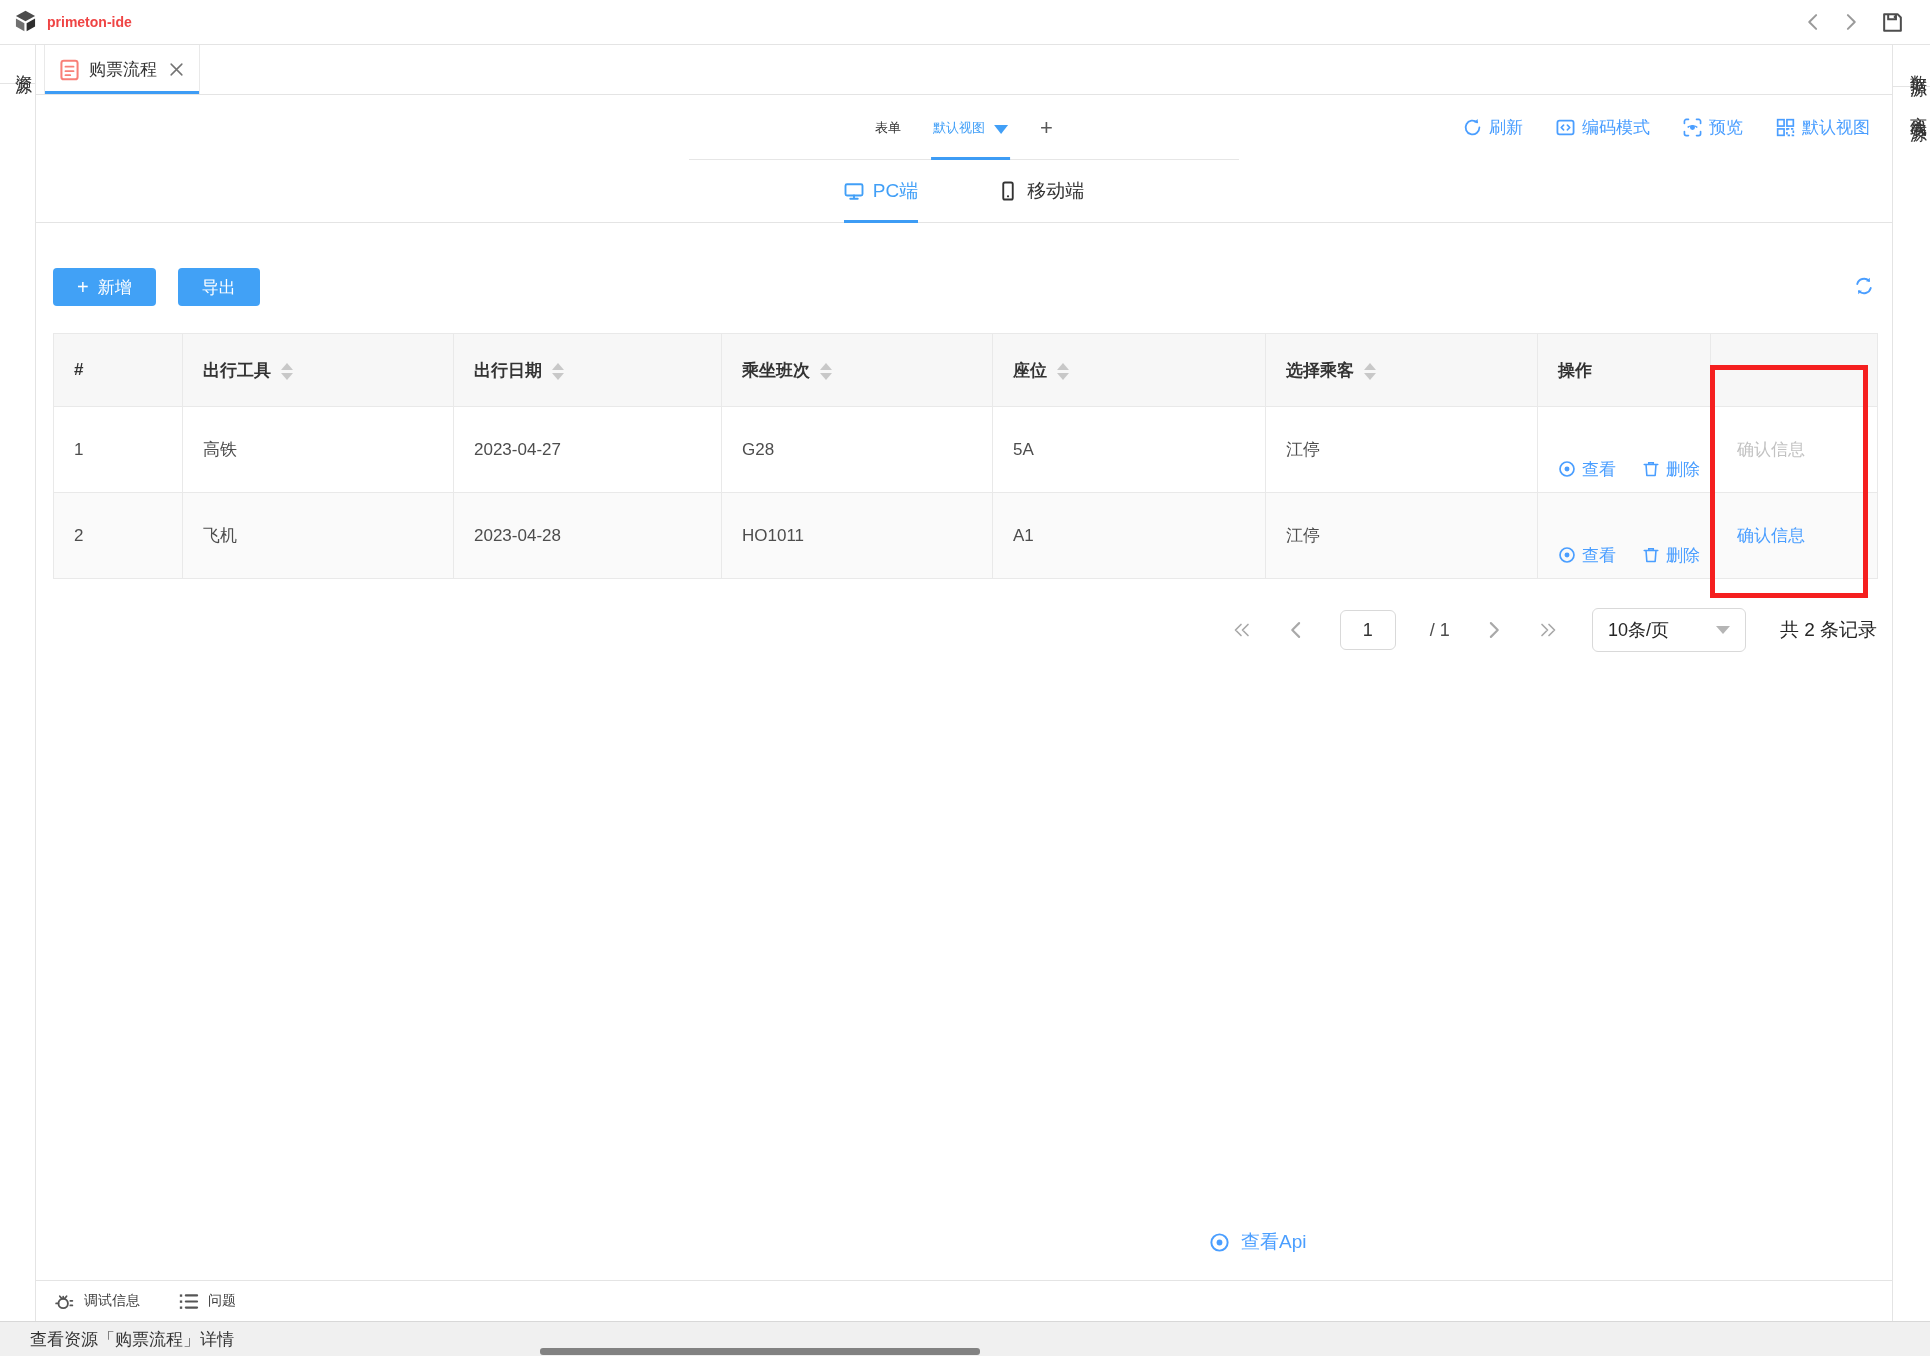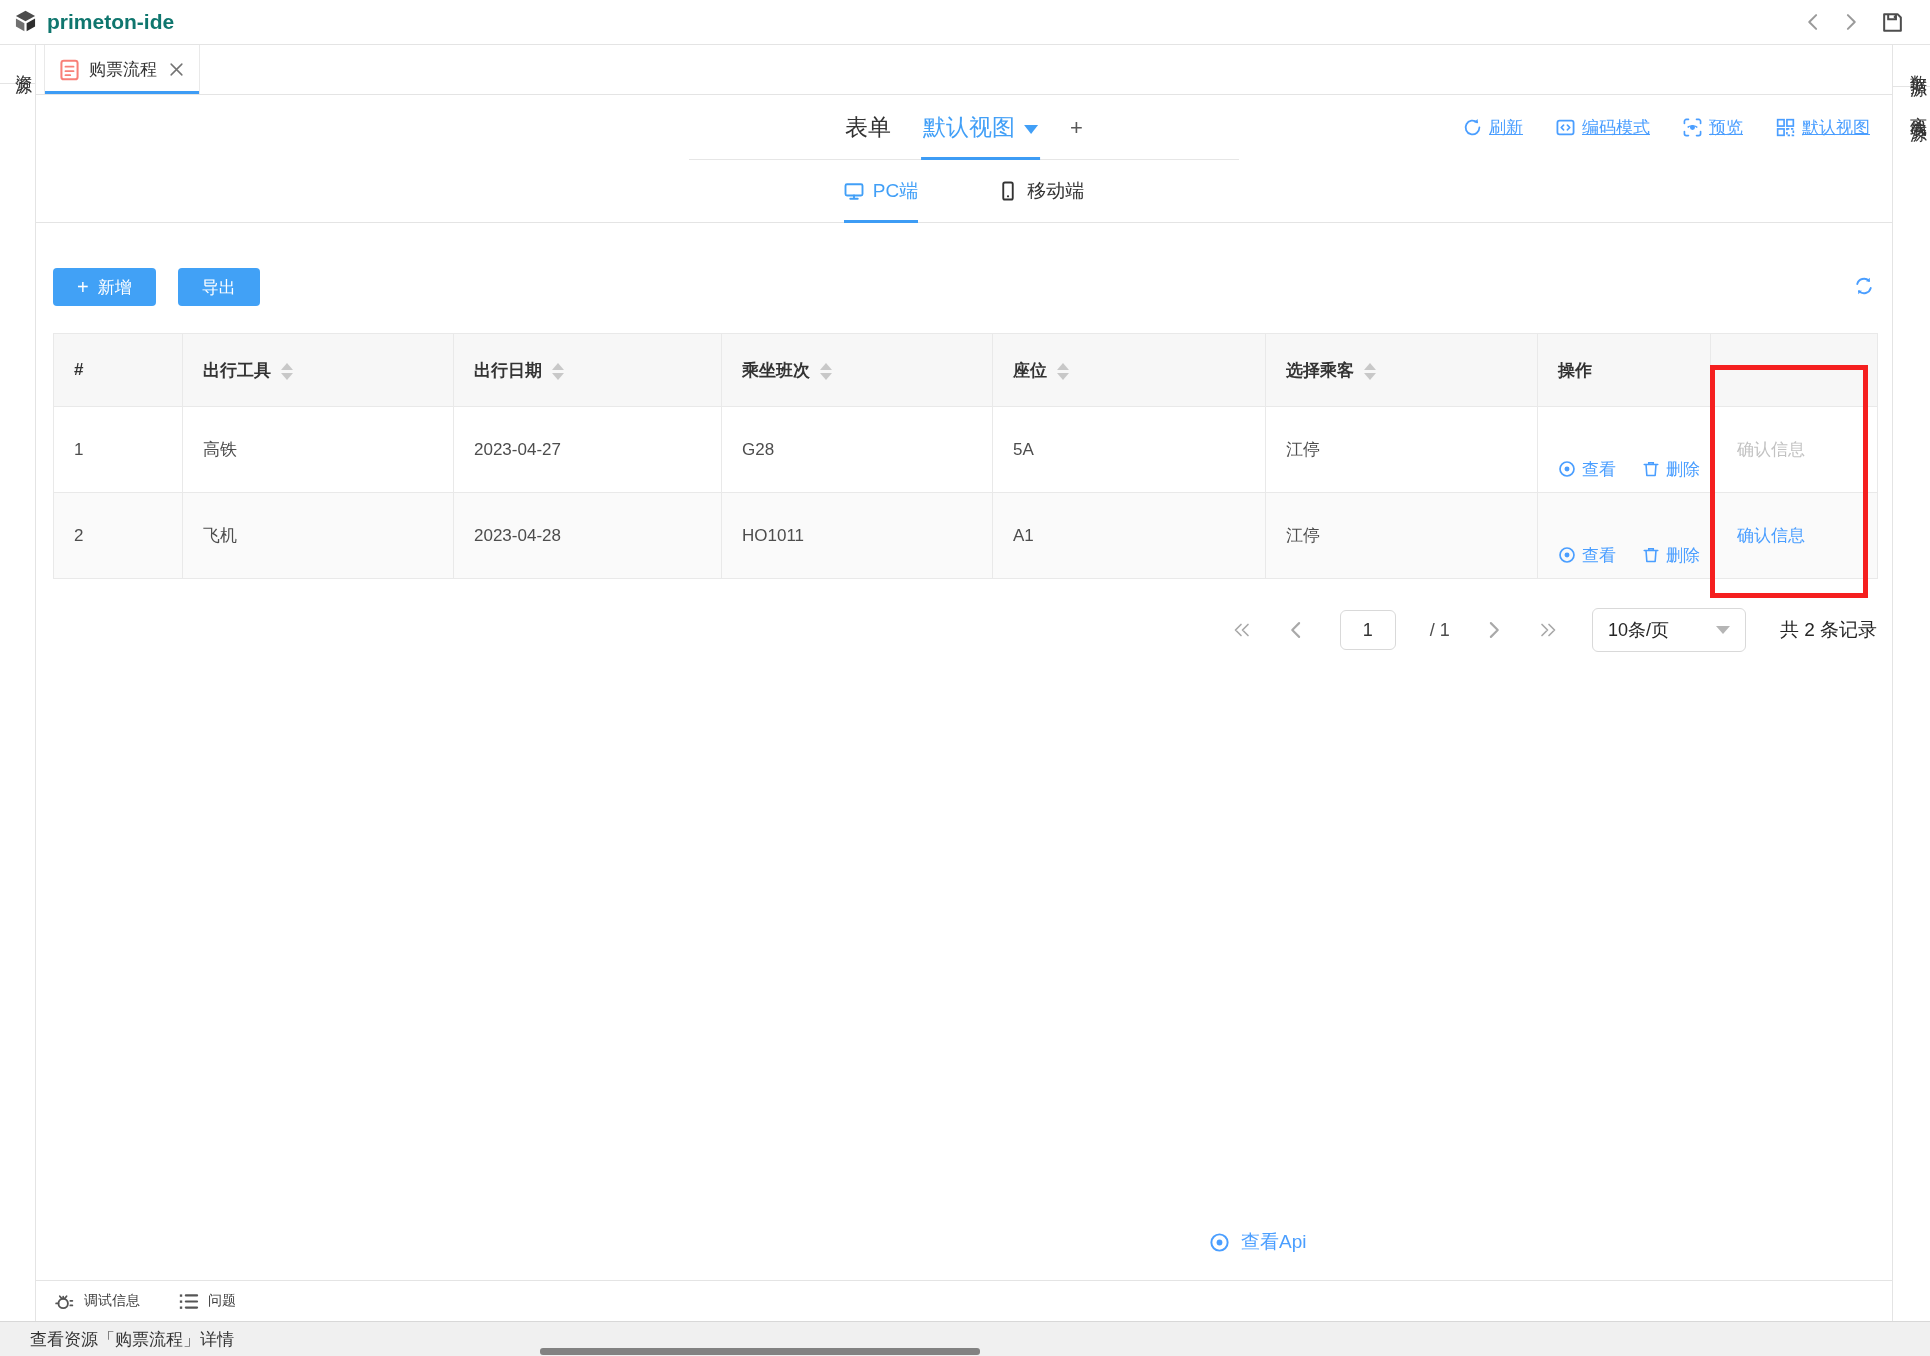--- a/index.html
+++ b/index.html
@@ -4,21 +4,21 @@
 <style>
   * { margin:0; padding:0; box-sizing:border-box; }
   html,body { width:1930px; height:1356px; overflow:hidden; background:#fff;
     font-family:"Liberation Sans","DejaVu Sans",sans-serif; color:#333; }
   body { position:relative; }
 
   
   .titlebar { height:45px; display:flex; align-items:center; padding:0 26px 0 12px;
     border-bottom:1px solid #e4e4e4; background:#fff; }
   .logo { width:27px; height:27px; }
-  .app-title { font-size:21px; font-weight:600; color:#0f766e; margin-left:8px; }
+  .app-title { font-size:14px; font-weight:600; color:#ef4444; margin-left:8px; }
   .titlebar-spacer { flex:1; }
   .titlebar .nav-ico { width:20px; height:20px; color:#9a9a9a; margin-left:18px; }
   .titlebar .save-ico { width:23px; height:23px; color:#4d4d4d; margin-left:20px; }
 
   
   .app-body { display:flex; height:1276px; }
   .rail { background:#fff; }
   .rail-left { width:36px; border-right:1px solid #e4e4e4; }
   .rail-right { width:38px; border-left:1px solid #e4e4e4; }
   .rail-label { writing-mode:vertical-rl; text-orientation:upright; font-size:17px;
@@ -37,32 +37,32 @@
   .doc-tab .doc-ico { width:19px; height:22px; color:#f88078; }
   .doc-tab-label { font-size:17px; color:#333; }
   .doc-tab .close-ico { width:15px; height:15px; color:#737373; margin-left:2px; }
 
   
   .view-header { height:65px; position:relative; background:#fff; }
   .tabs-underline { position:absolute; bottom:0; left:50%; transform:translateX(-50%);
     width:550px; height:1px; background:#e6e6e6; }
   .view-tabs { position:absolute; left:50%; transform:translateX(-50%); top:0; height:100%;
     display:flex; align-items:center; gap:32px; }
-  .view-tab { height:100%; display:flex; align-items:center; font-size:23px; color:#333;
+  .view-tab { height:100%; display:flex; align-items:center; font-size:13px; color:#333;
     cursor:pointer; position:relative; gap:9px; }
   .view-tab.active { color:#419ff7; }
   .view-tab.active::after { content:""; position:absolute; left:-2px; right:-2px; bottom:0;
     height:3px; background:#3d9cf5; z-index:2; }
   .caret-down { width:0; height:0; border-left:7px solid transparent;
     border-right:7px solid transparent; border-top:9px solid #419ff7; margin-top:3px; }
   .view-tab-add { font-size:22px; color:#595959; }
   .view-toolbar { position:absolute; right:22px; top:0; height:100%; display:flex;
     align-items:center; gap:33px; }
   .tool-item { display:flex; align-items:center; gap:7px; color:#4a9eff; font-size:17px;
-    cursor:pointer;text-decoration:underline; }
+    cursor:pointer; }
   .tool-item svg { width:19px; height:19px; }
 
   
   .device-tabs { height:63px; border-bottom:1px solid #e4e4e4; position:relative;
     display:flex; justify-content:center; gap:80px; background:#fff; }
   .device-tab { height:100%; display:flex; align-items:center; gap:9px; font-size:19px;
     color:#333; cursor:pointer; position:relative; }
   .device-tab svg { width:20px; height:20px; }
   .device-tab.active { color:#419ff7; }
   .device-tab.active::after { content:""; position:absolute; left:0; right:0; bottom:-1px;

